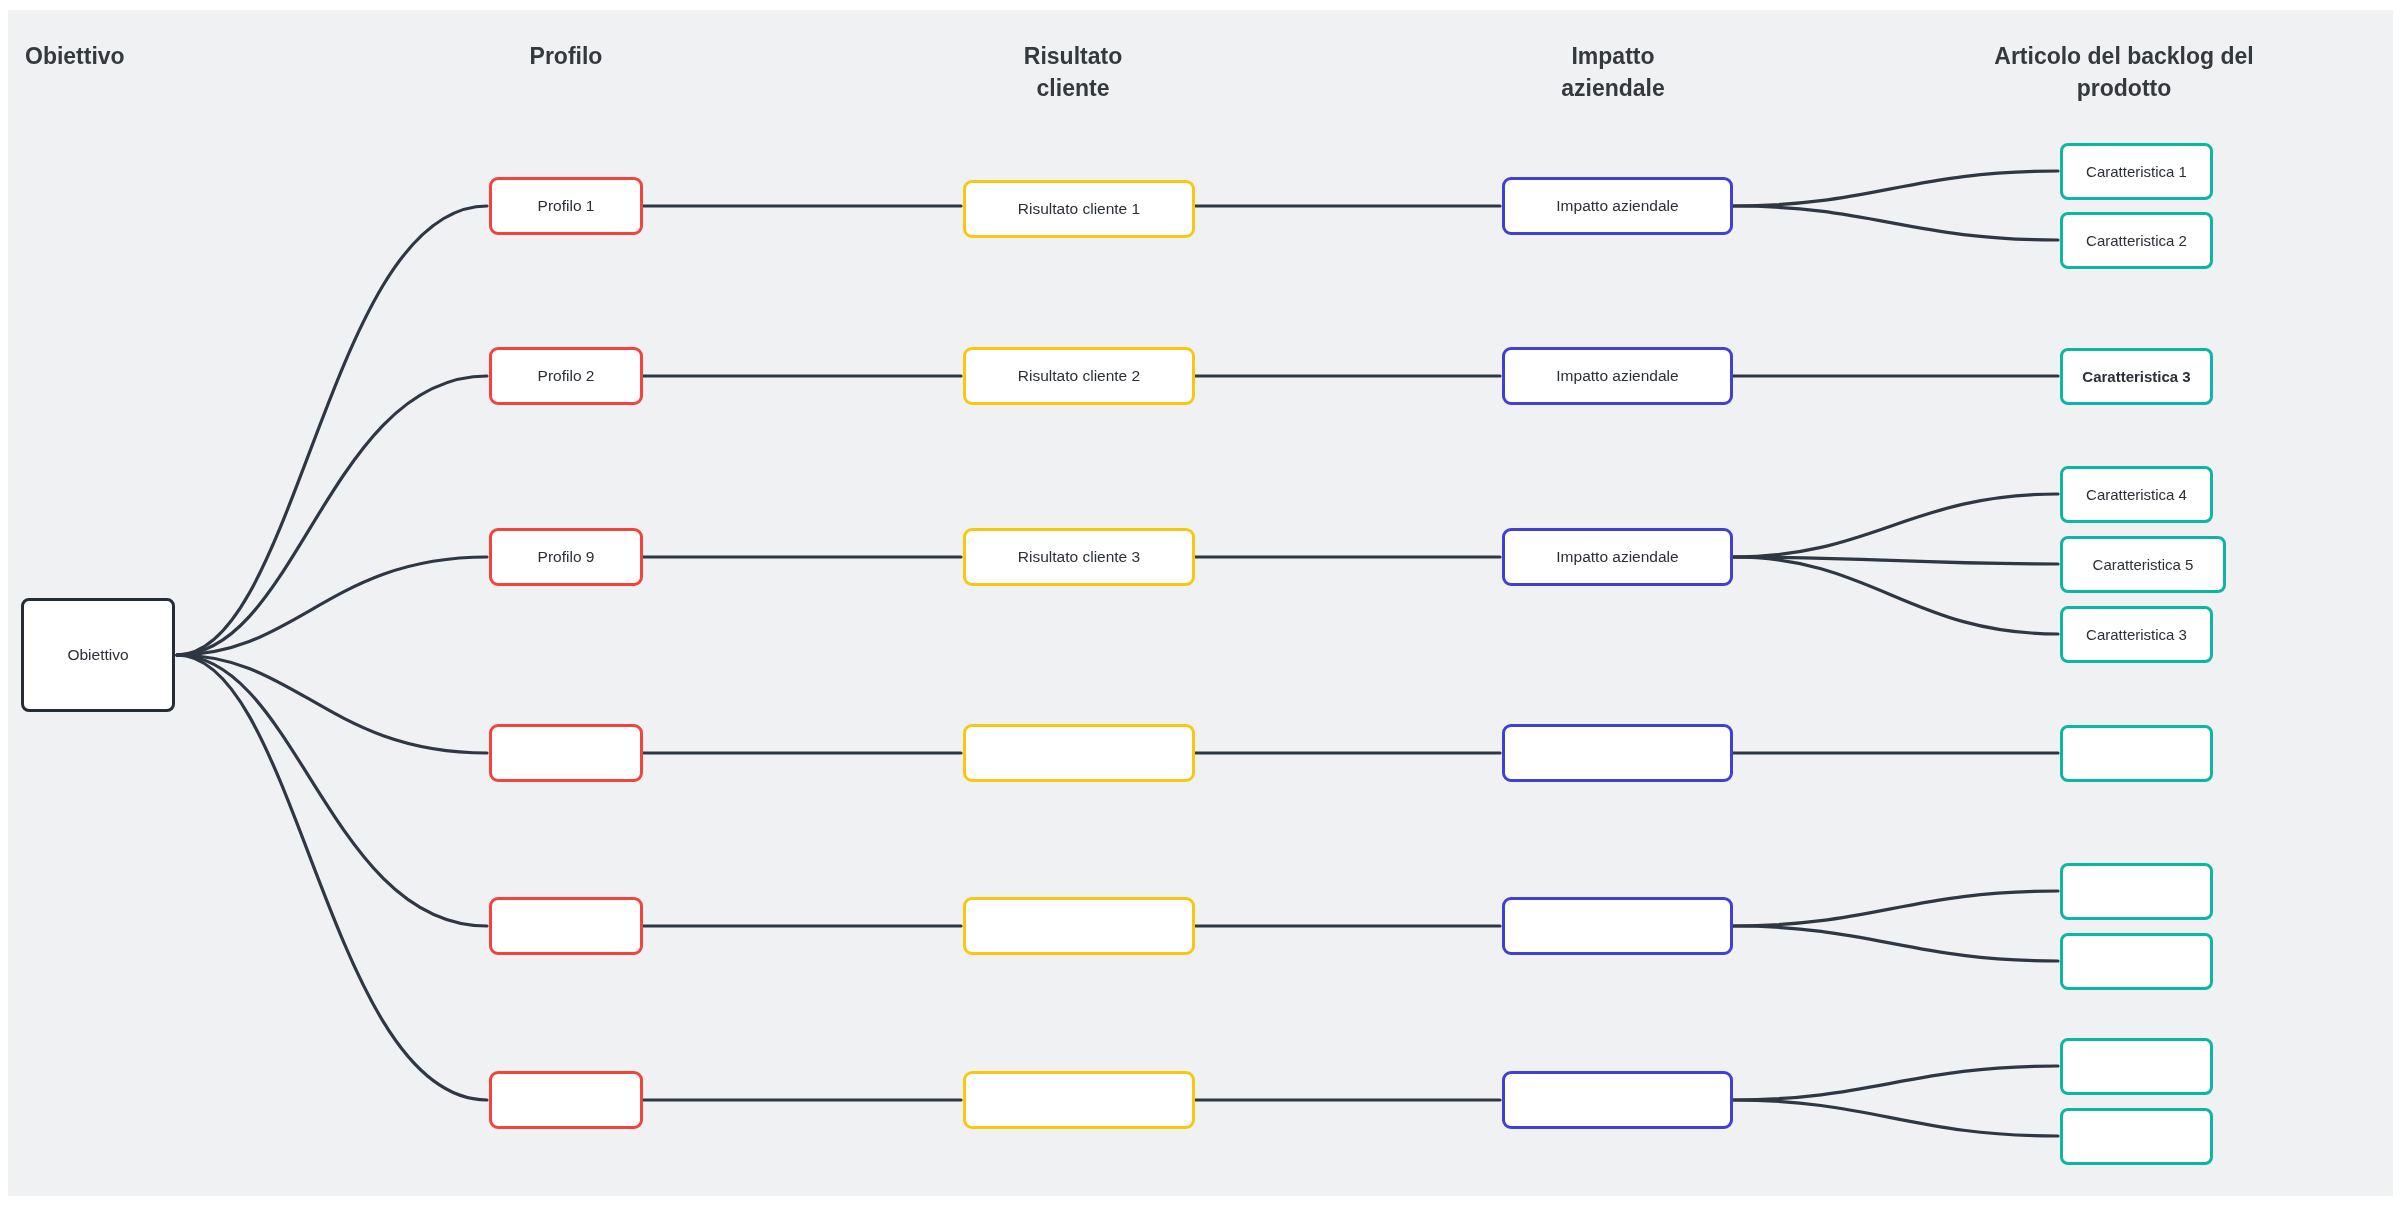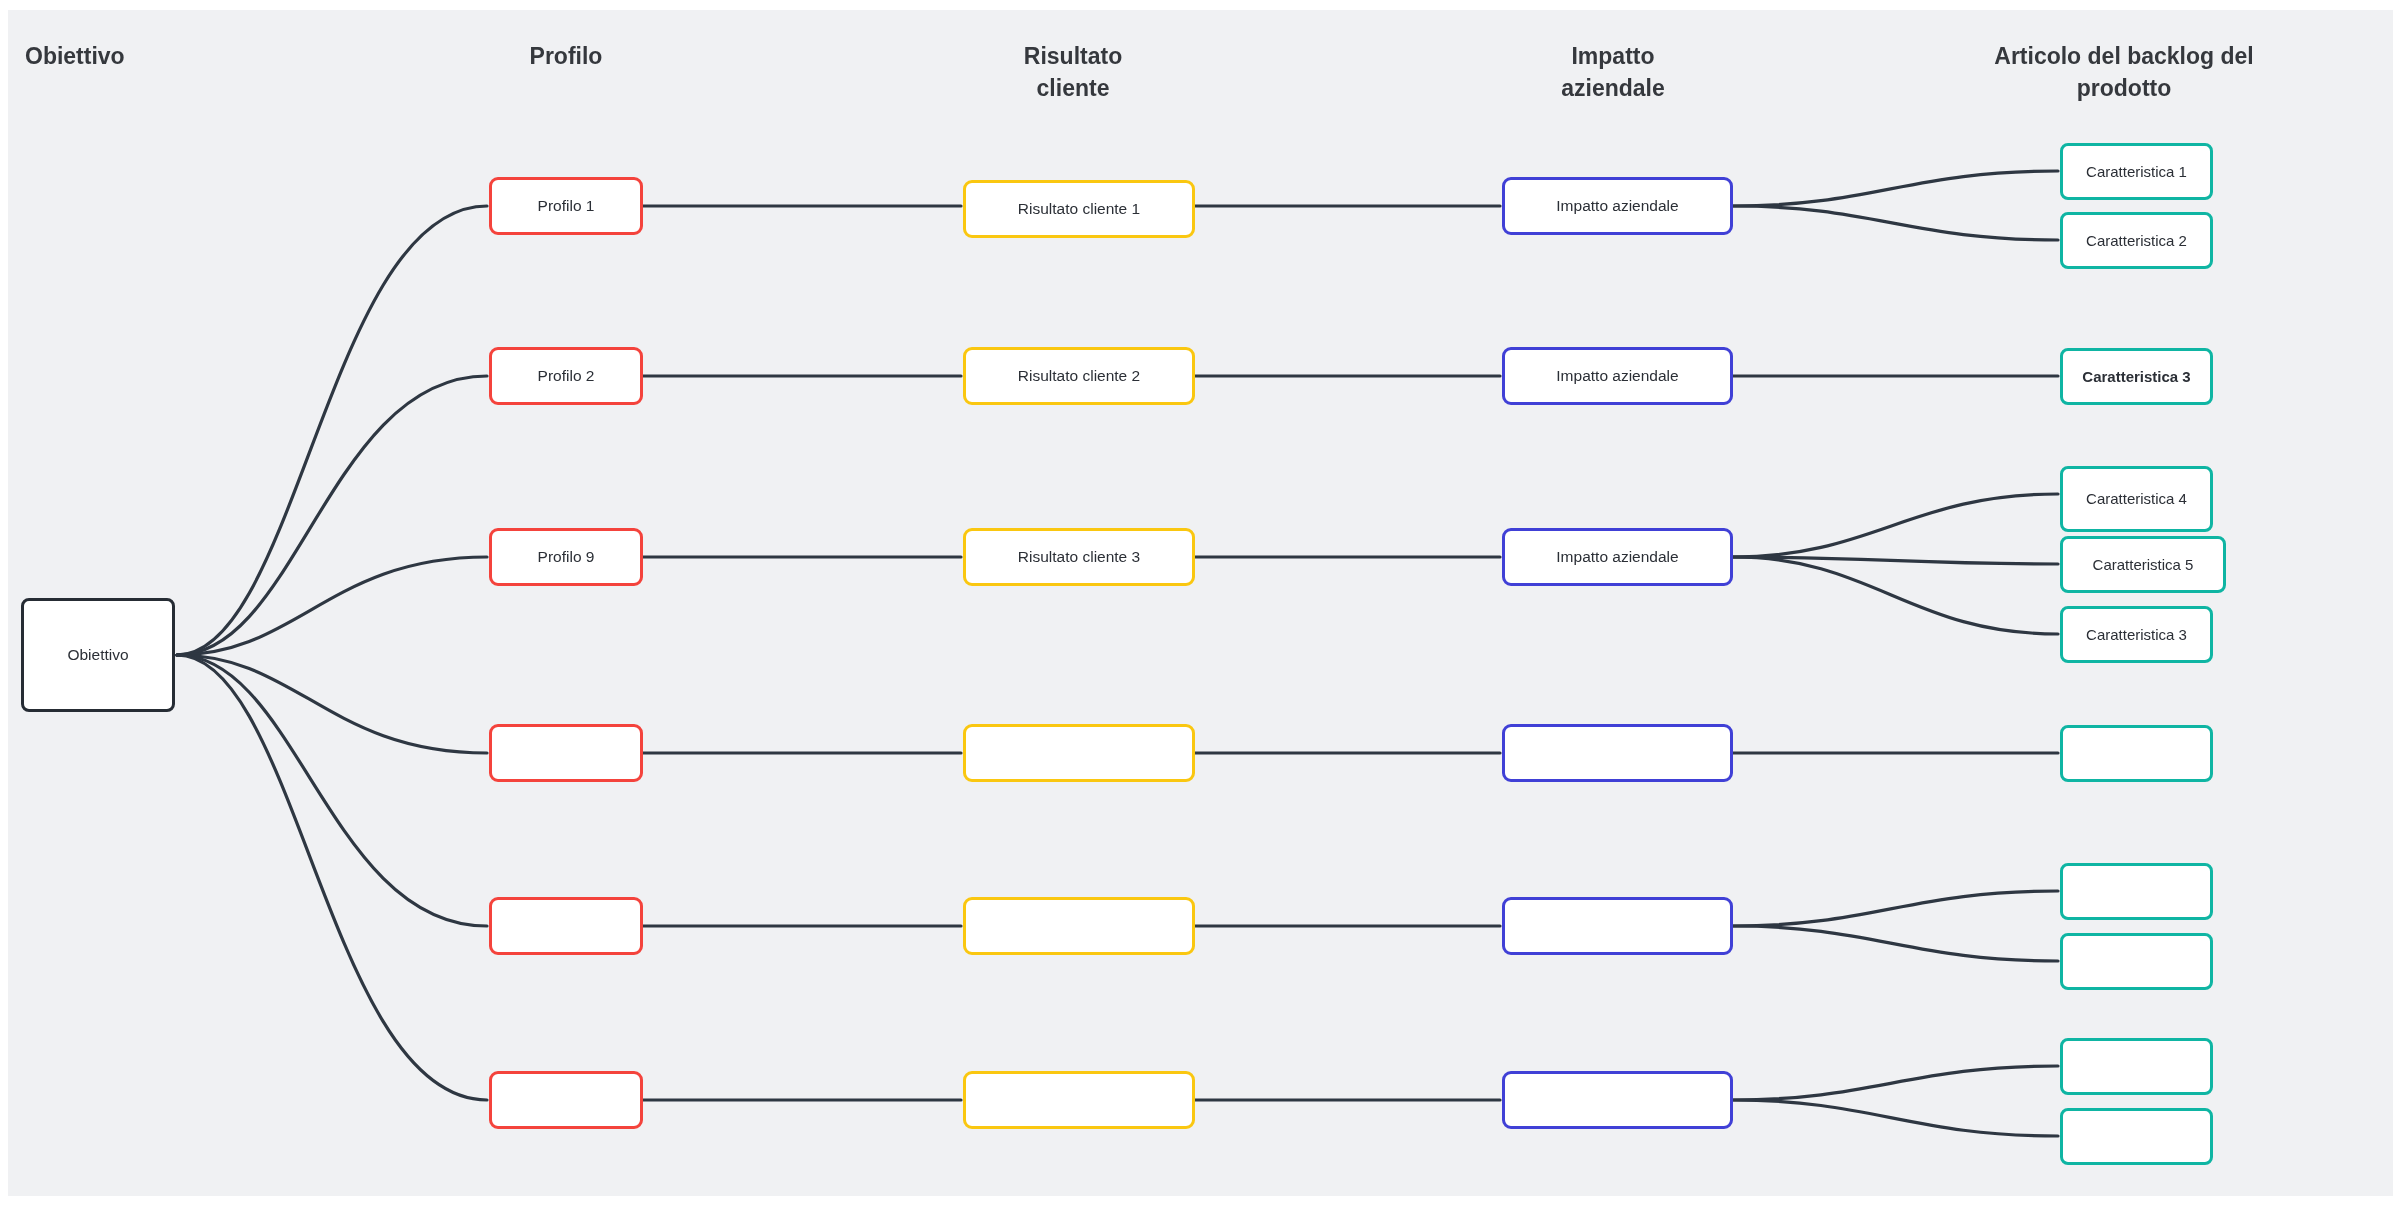--- a/index.html
+++ b/index.html
@@ -116,21 +116,21 @@
       <div class="node impact" style="left: 1494px; top: 167px; width: 231px; height: 58px;">Impatto aziendale</div>
       <div class="node feature" style="left: 2052px; top: 132.5px; width: 153px; height: 57px;">Caratteristica 1</div>
       <div class="node feature" style="left: 2052px; top: 201.5px; width: 153px; height: 57px;">Caratteristica 2</div>
       <div class="node profile" style="left: 481px; top: 337px; width: 154px; height: 58px;">Profilo 2</div>
       <div class="node result" style="left: 955px; top: 337px; width: 232px; height: 58px;">Risultato cliente 2</div>
       <div class="node impact" style="left: 1494px; top: 337px; width: 231px; height: 58px;">Impatto aziendale</div>
       <div class="node feature" style="left: 2052px; top: 337.5px; width: 153px; height: 57px; font-weight: bold;">Caratteristica 3</div>
       <div class="node profile" style="left: 481px; top: 518px; width: 154px; height: 58px;">Profilo 9</div>
       <div class="node result" style="left: 955px; top: 518px; width: 232px; height: 58px;">Risultato cliente 3</div>
       <div class="node impact" style="left: 1494px; top: 518px; width: 231px; height: 58px;">Impatto aziendale</div>
-      <div class="node feature" style="left: 2052px; top: 455.5px; width: 153px; height: 66px; text-align: center;">Caratteristica 4</div>
+      <div class="node feature" style="left: 2052px; top: 455.5px; width: 153px; height: 57px; text-align: center;">Caratteristica 4</div>
       <div class="node feature" style="left: 2052px; top: 525.5px; width: 166px; height: 57px;">Caratteristica 5</div>
       <div class="node feature" style="left: 2052px; top: 595.5px; width: 153px; height: 57px;">Caratteristica 3</div>
       <div class="node profile" style="left: 481px; top: 714px; width: 154px; height: 58px;"></div>
       <div class="node result" style="left: 955px; top: 714px; width: 232px; height: 58px;"></div>
       <div class="node impact" style="left: 1494px; top: 714px; width: 231px; height: 58px;"></div>
       <div class="node feature" style="left: 2052px; top: 714.5px; width: 153px; height: 57px;"></div>
       <div class="node profile" style="left: 481px; top: 887px; width: 154px; height: 58px;"></div>
       <div class="node result" style="left: 955px; top: 887px; width: 232px; height: 58px;"></div>
       <div class="node impact" style="left: 1494px; top: 887px; width: 231px; height: 58px;"></div>
       <div class="node feature" style="left: 2052px; top: 852.5px; width: 153px; height: 57px;"></div>

